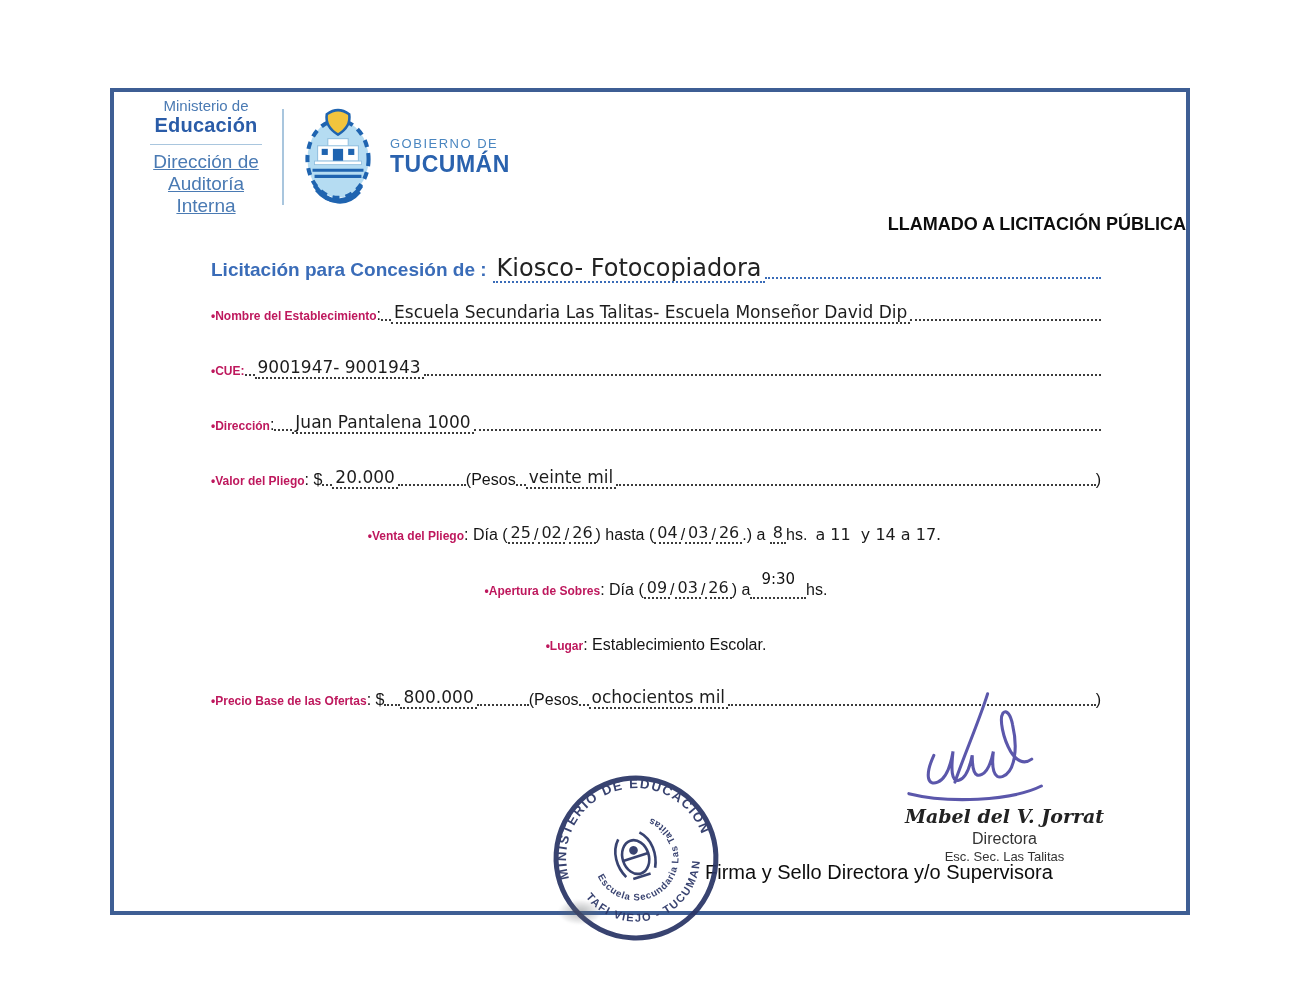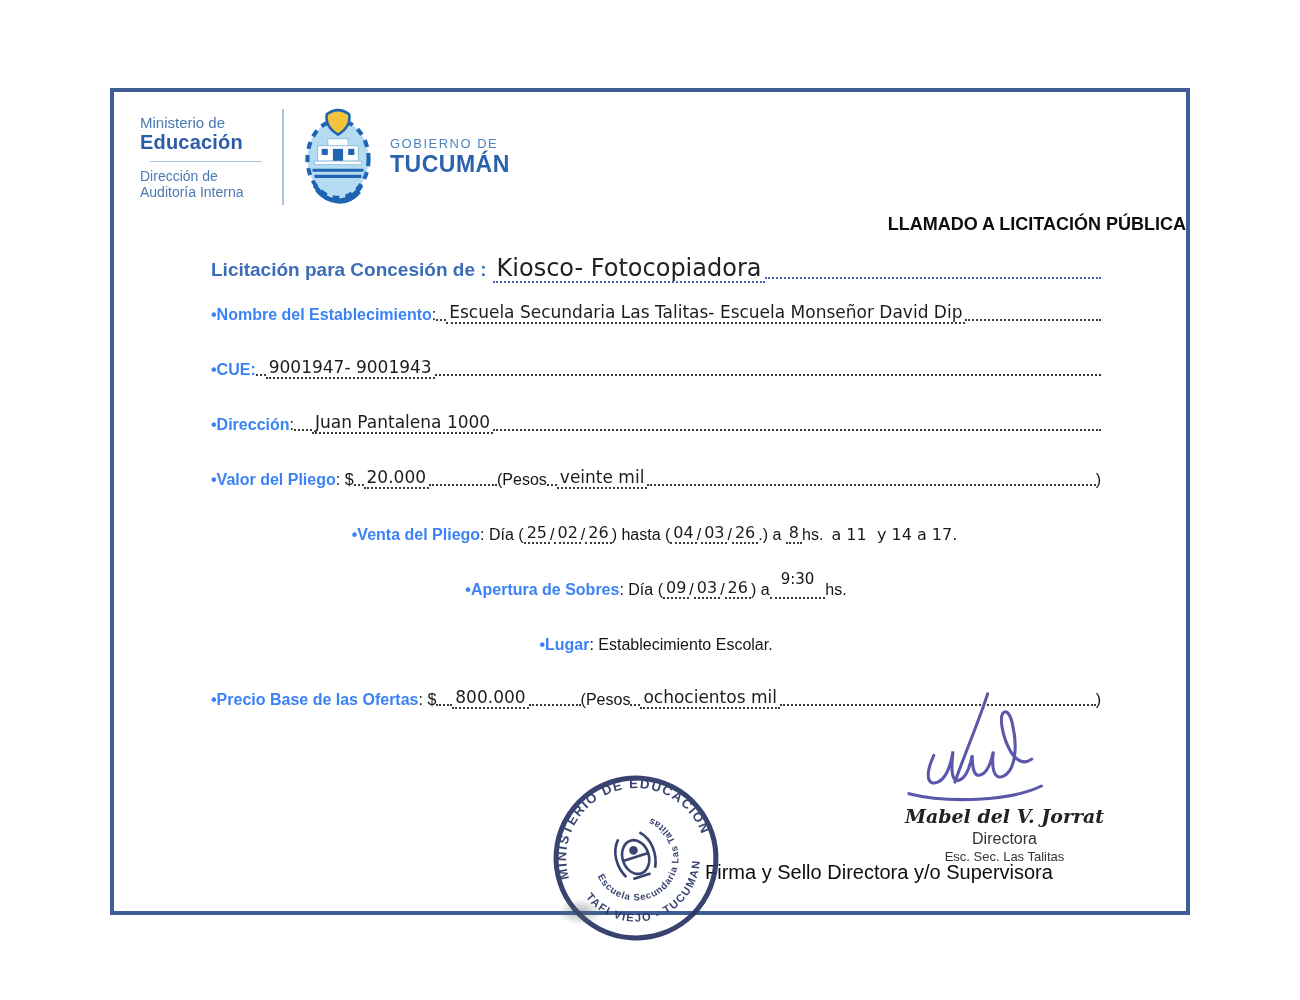--- a/index.html
+++ b/index.html
@@ -3,39 +3,39 @@
 <meta charset="utf-8">
 <style>
   html,body { margin:0; padding:0; background:#ffffff; }
   body { width:1300px; height:1000px; position:relative; font-family:"Liberation Sans",sans-serif; }
 
   .doc { position:absolute; left:110px; top:88px; width:1080px; height:827px;
          border:4px solid #3e5e94; background:#fff; box-sizing:border-box; color:#111; }
 
   
   .letterhead { display:flex; align-items:center; padding:13px 0 0 26px; height:104px; }
-  .min-block { width:132px; color:#4a7ab3; line-height:1.15; }
+  .min-block { width:132px; text-align:center; color:#4a7ab3; line-height:1.15; }
   .min-top  { font-size:15px; }
   .min-name { font-size:20px; font-weight:bold; color:#2a5ca8; letter-spacing:0.2px; }
   .min-rule { border-top:1.5px solid #a9c6de; margin:7px 10px 6px 10px; }
-  .min-dir  { font-size:14px; }
+  .min-dir  { font-size:19px;text-decoration:underline; }
   .vline { width:2px; background:#a9c6de; height:96px; margin:0 12px 0 10px; }
   .gov-block { margin-left:10px; line-height:1.1; }
   .gov-1 { font-size:13px; letter-spacing:1.5px; color:#4a86c0; }
   .gov-2 { font-size:23px; font-weight:bold; letter-spacing:0.5px; color:#2a62ae; }
 
   
   .title { text-align:right; font-weight:bold; font-size:18px; margin-top:5px; color:#0d0d0d; }
   .formbody { padding:10px 85px 0 97px; }
   .row { display:flex; align-items:flex-end; height:24px; margin-bottom:31px; white-space:pre; line-height:1.15;justify-content:center; }
   .row-concession { height:30px; margin-top:8px; margin-bottom:17px; }
   .c-lbl { font-weight:bold; font-size:19px; color:#3a6cb8; padding-bottom:2px; }
   .c-val { font-family:"DejaVu Sans",sans-serif; font-size:24px; color:#222; margin-left:6px;
            border-bottom:2.5px dotted #3a6cb8; line-height:1.05; padding:0 4px; }
-  .lbl { font-weight:bold; font-size:16px; color:#3b82f6; }
+  .lbl { font-weight:bold; font-size:12px; color:#be185d; }
   .txt { font-size:16px; color:#141414; }
   .val { font-family:"DejaVu Sans",sans-serif; font-size:17px; color:#1c1c1c;
          border-bottom:2px dotted #3b3b3b; line-height:1.1; padding:0 3px; }
   .val.sm { font-size:16px; }
   .val.nodot { border-bottom:none; }
   .fill { flex:1 1 auto; border-bottom:2px dotted #3b3b3b; margin-bottom:3px; min-width:10px; }
   .fill.blue { border-bottom:2.5px dotted #3a6cb8; margin-bottom:4px; }
   .fillw { flex:0 0 auto; border-bottom:2px dotted #3b3b3b; margin-bottom:3px; }
   .gap { flex:0 0 auto; width:10px; border-bottom:2px dotted #3b3b3b; margin-bottom:3px; }
   .hourbox { border-bottom:2px dotted #3b3b3b; padding:0 11px; position:relative; }

